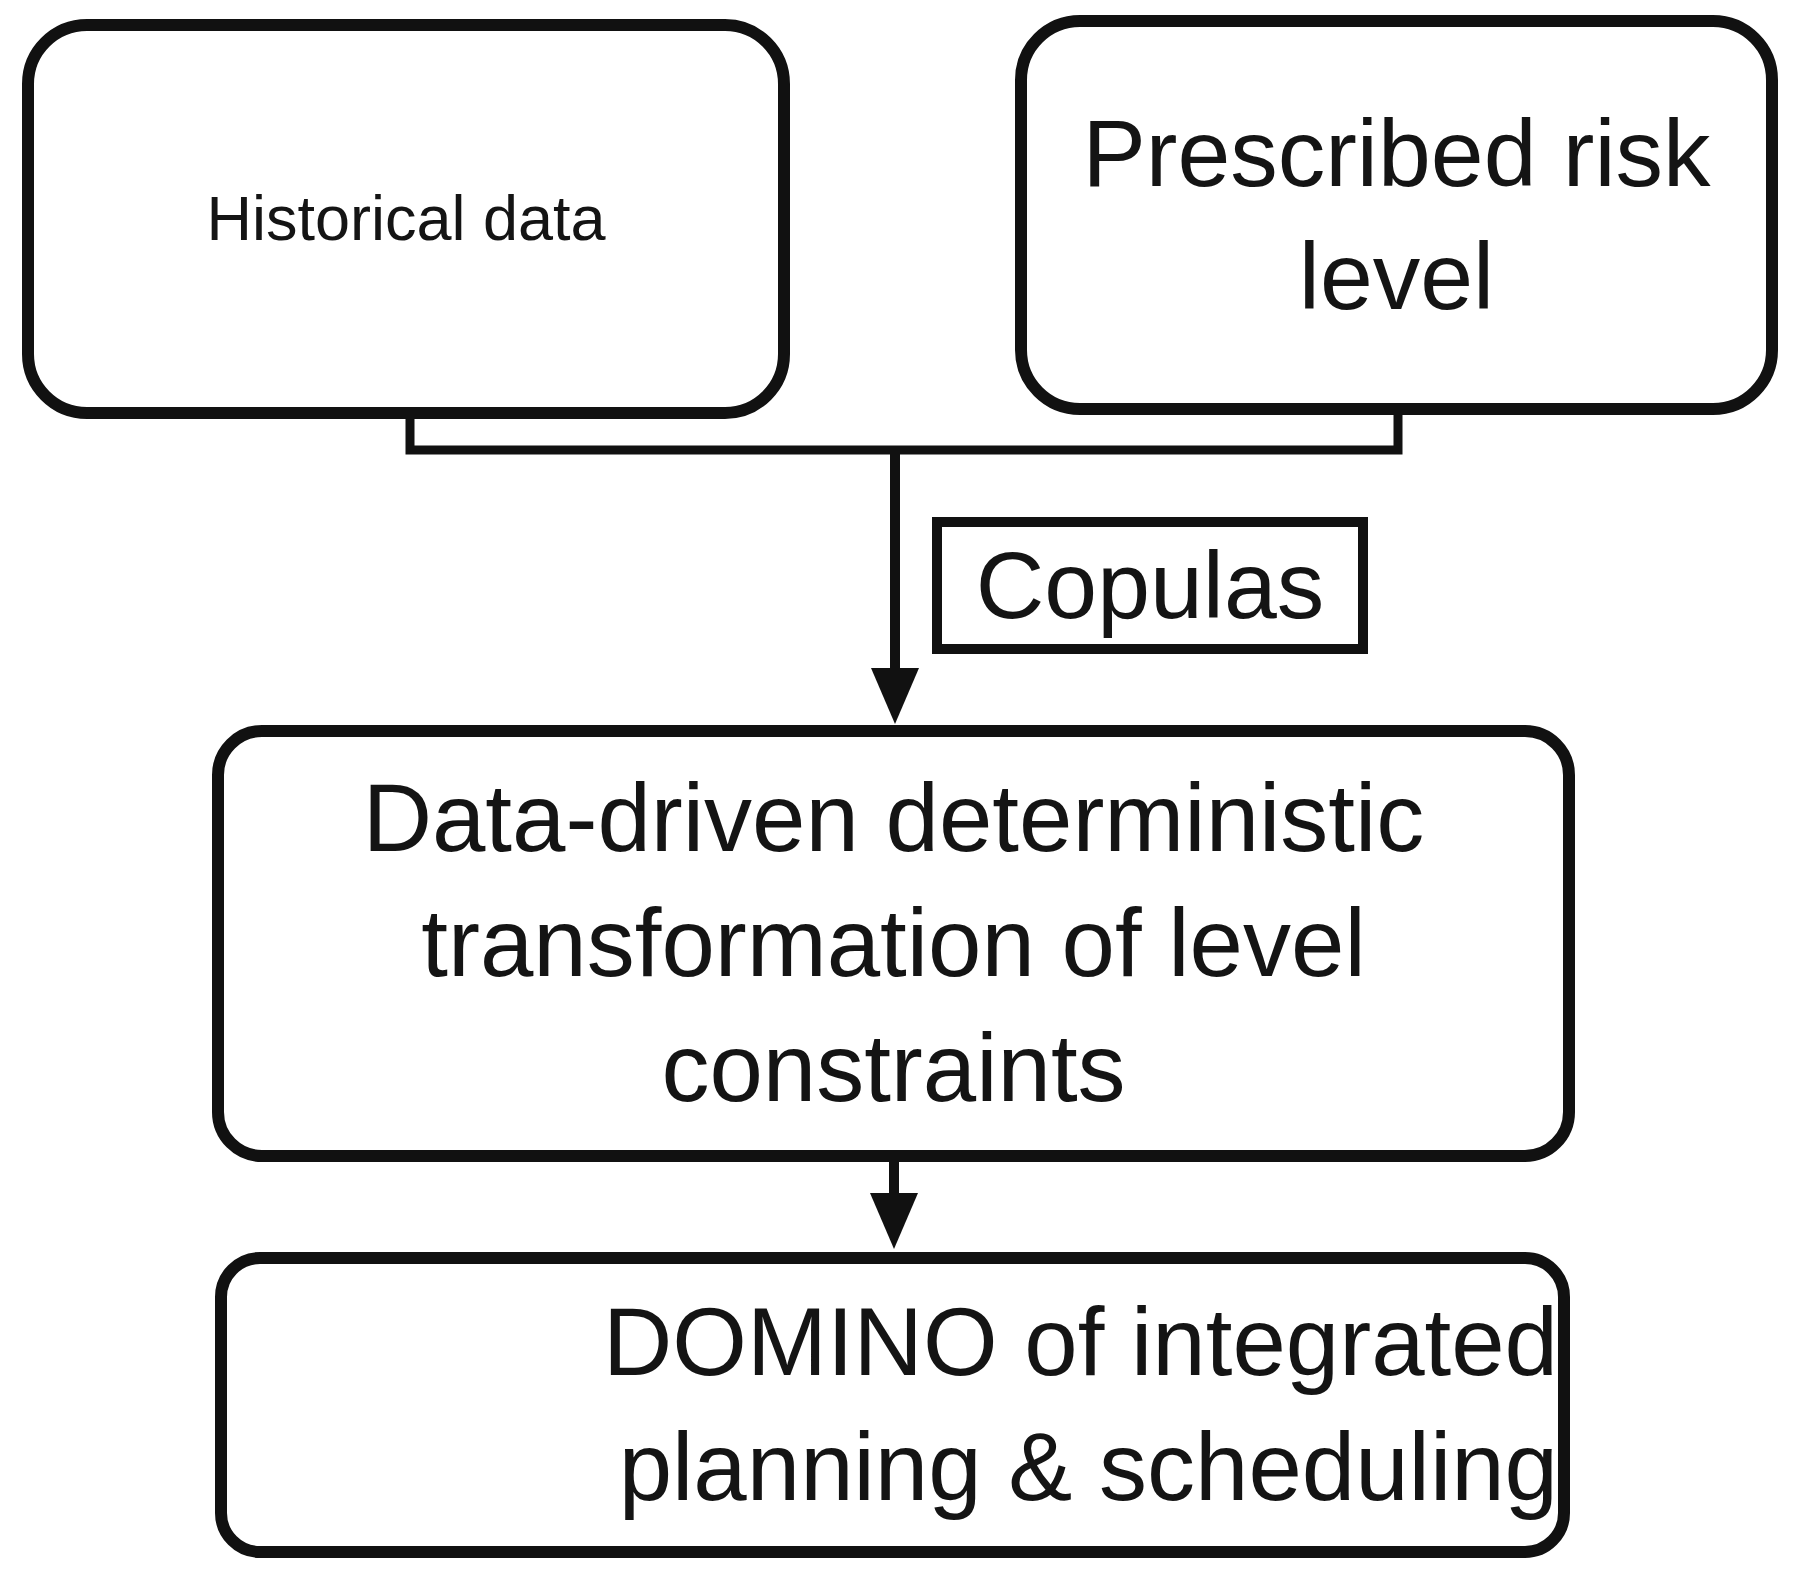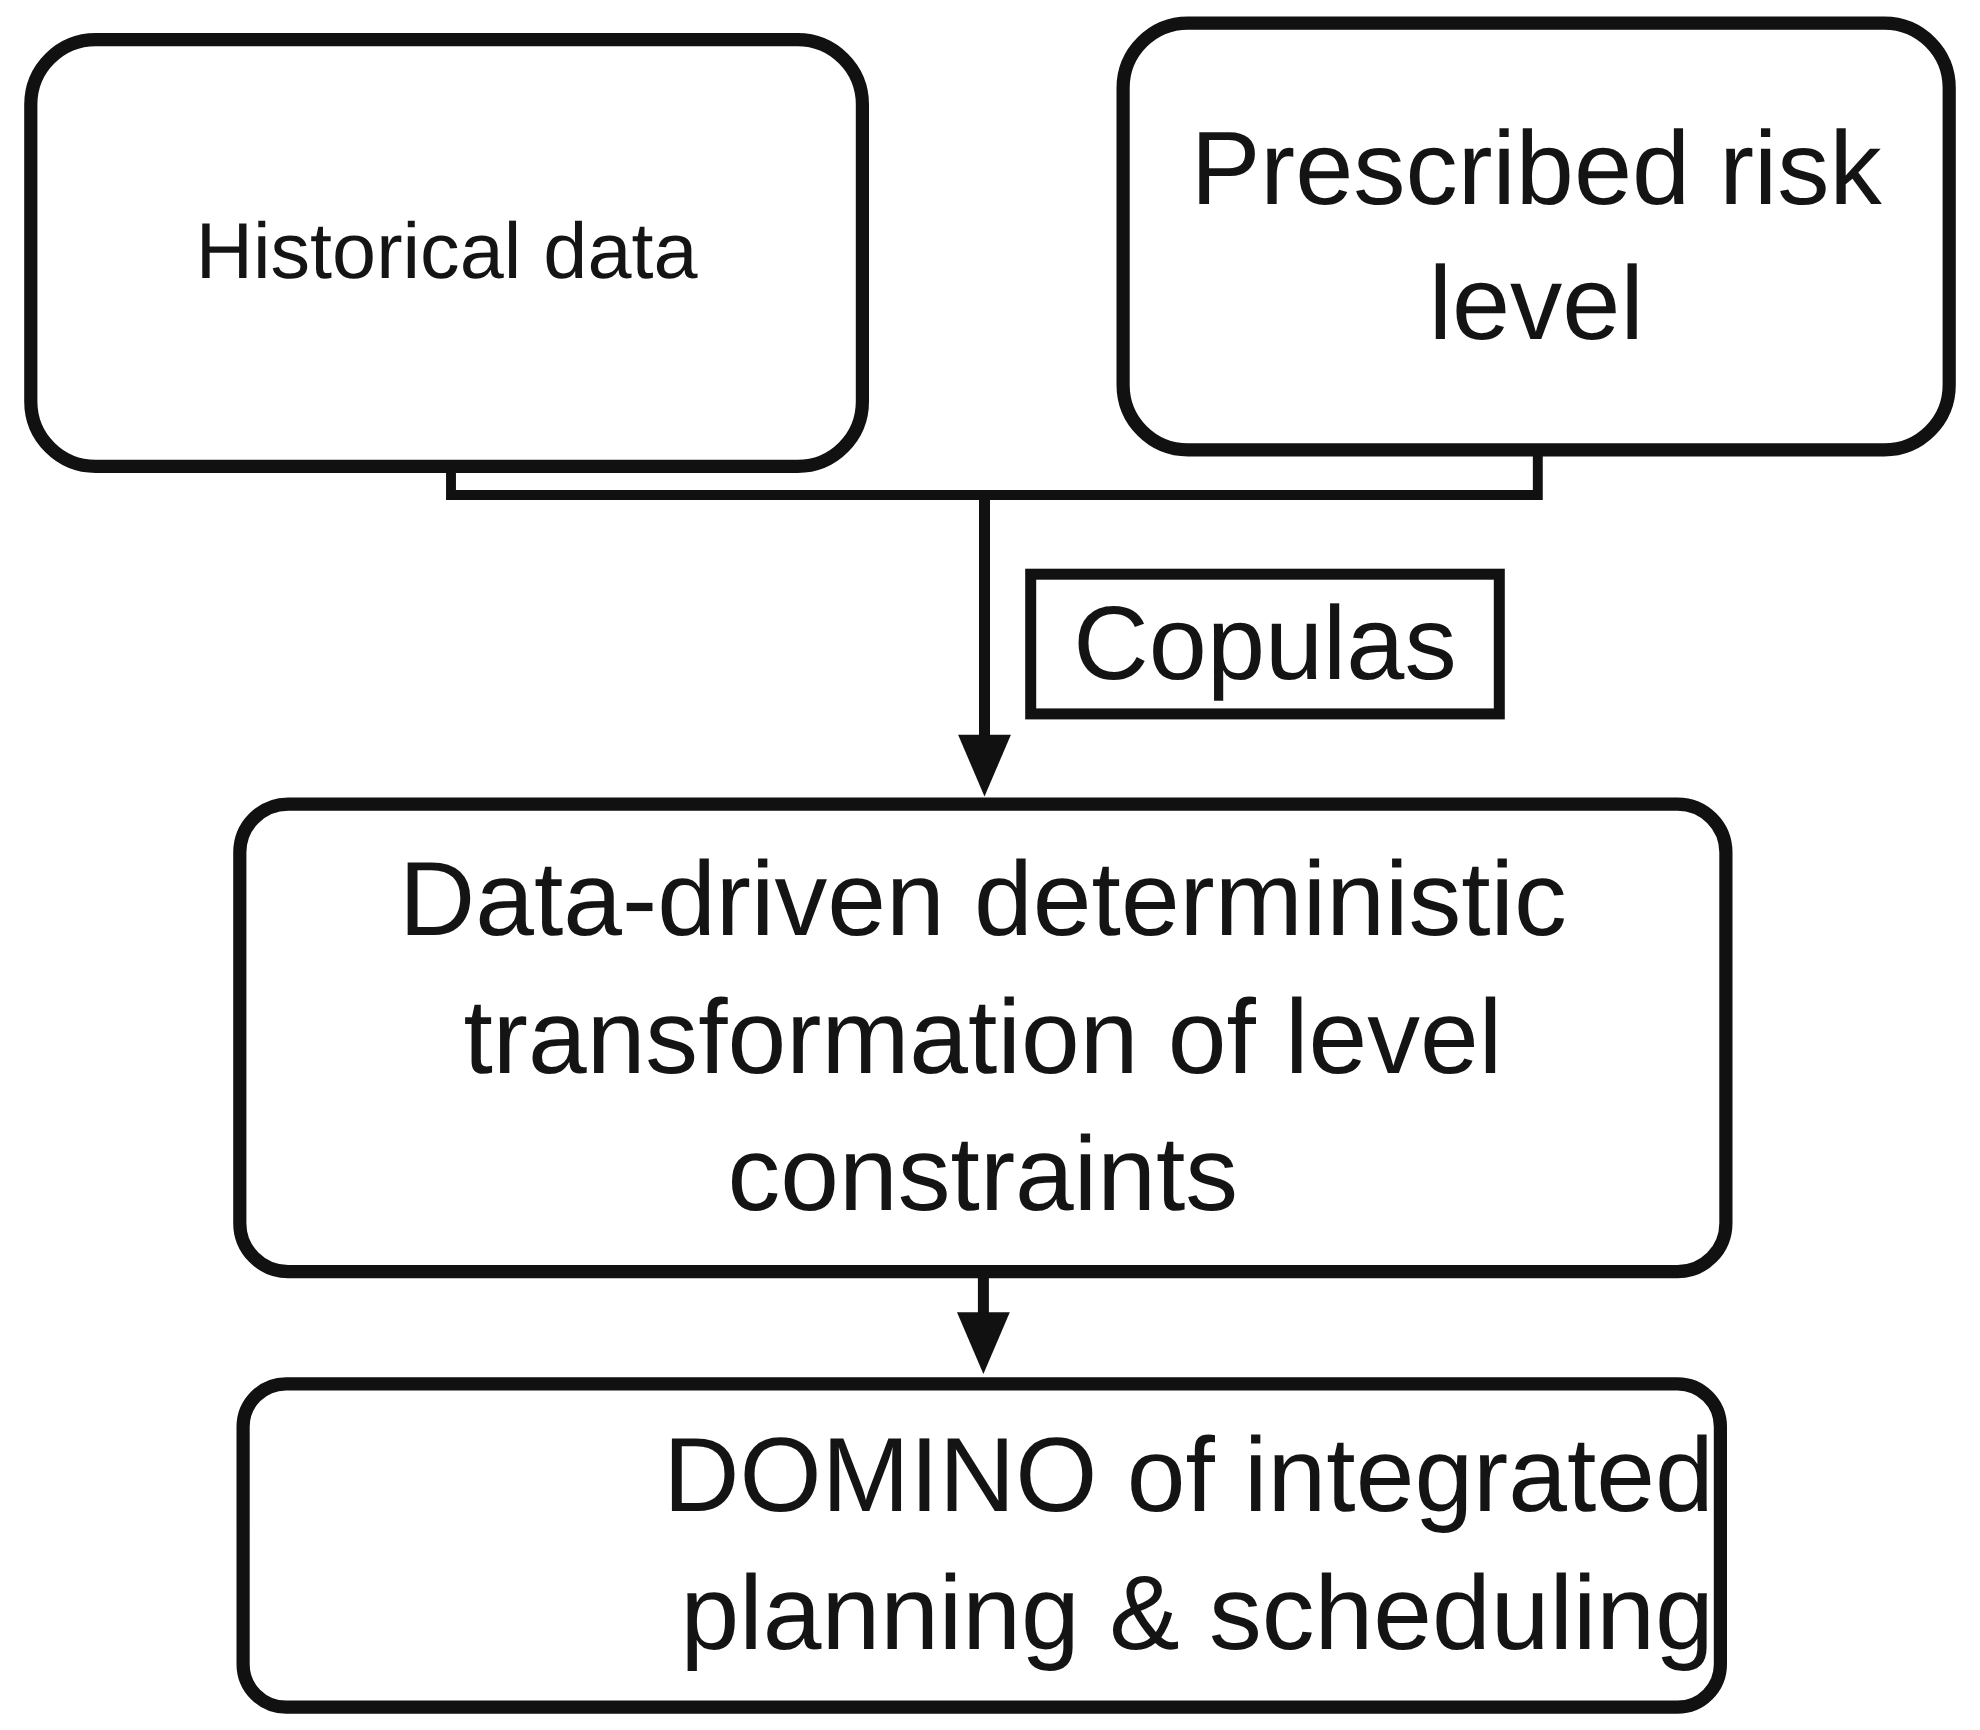--- a/index.html
+++ b/index.html
@@ -32,24 +32,24 @@
     align-items: center;
     justify-content: center;
     text-align: center;
     z-index: 1;
   }
   .node .line {
     display: block;
     white-space: nowrap;
   }
   #node-historical-data {
-    left: 22px; top: 30px;
+    left: 22px; top: 19px;
     width: 768px; height: 400px;
     border-radius: 65px;
-    font-size: 72px;
+    font-size: 63px;
     line-height: 1.3;
   }
   #node-prescribed-risk {
     left: 1015px; top: 15px;
     width: 763px; height: 400px;
     border-radius: 65px;
     font-size: 95px;
     line-height: 1.3;
   }
   #node-copulas {

